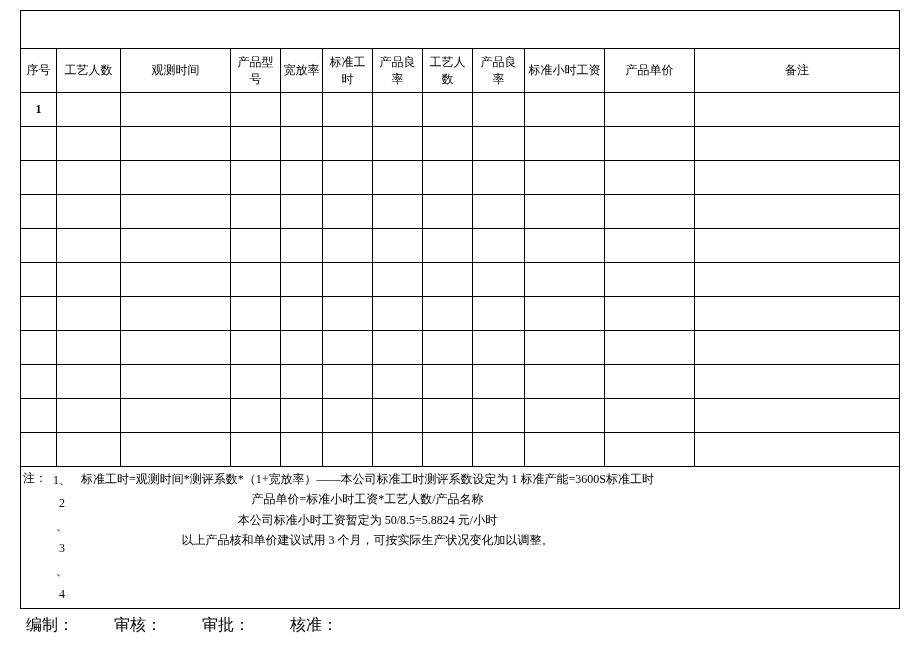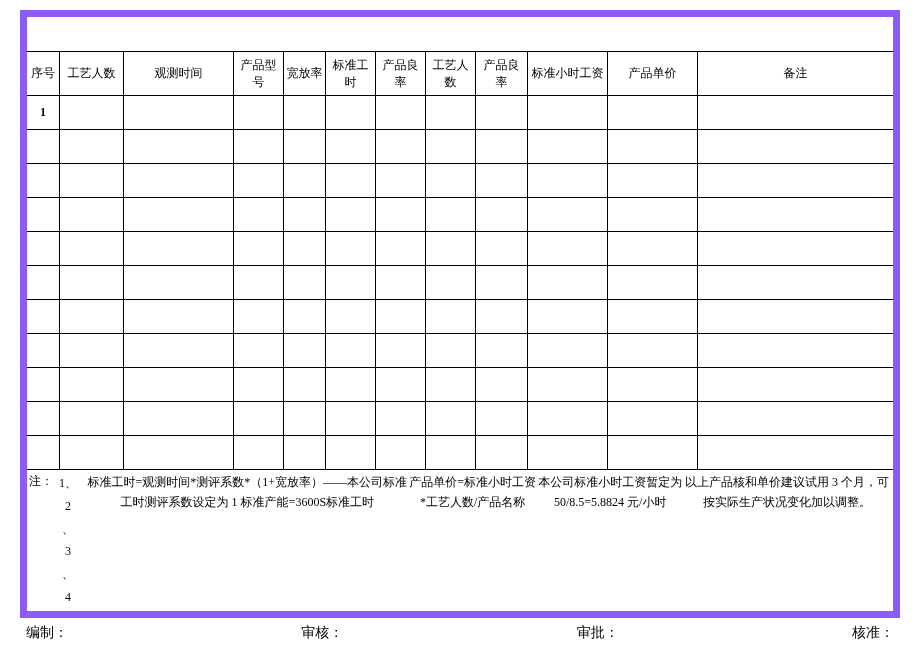--- a/index.html
+++ b/index.html
@@ -11,21 +11,21 @@
       font-family: "SimSun", "宋体", serif;
       font-size: 12px;
       background: #fff;
       color: #000;
       padding: 10px 20px;
     }
     .main-table {
       width: 100%;
       border-collapse: collapse;
       table-layout: fixed;
-      border: 7px solid #8b5cf6;
+      border: 1px solid #8b5cf6;
       padding-left: 15px;
     }
     .main-table th,
     .main-table td {
       border: 1px solid #000;
       text-align: center;
       vertical-align: middle;
       padding: 2px;
       word-break: break-all;
     }
@@ -73,29 +73,29 @@
     }
     .notes-nums {
       display: flex;
       flex-direction: column;
       align-items: center;
       line-height: 1.9;
       padding-right: 4px;
     }
     .notes-lines {
       display: flex;
-      flex-direction: row;
+      flex-direction: column;
       line-height: 1.7;
     }
     .footer-row {
       display: flex;
-      justify-content: space-between;
       margin-top: 6px;
-      font-size: 14px;
+      font-size: 16px;
       padding: 0 6px;
+      gap: 40px;
     }
     .footer-item {
       white-space: nowrap;
     }
   </style>
 </head>
 <body>
 
 <table class="main-table">
   <colgroup>

